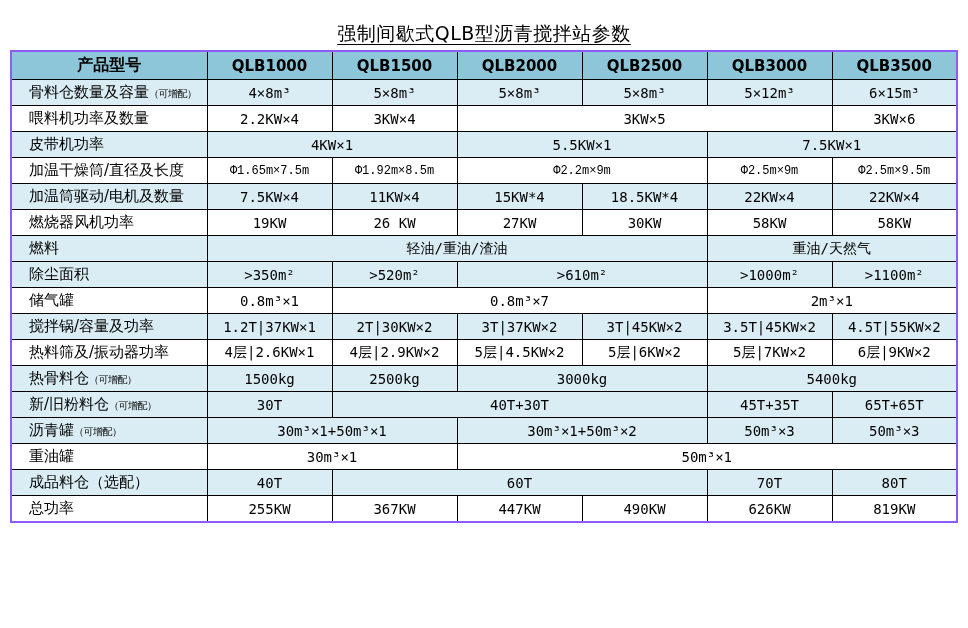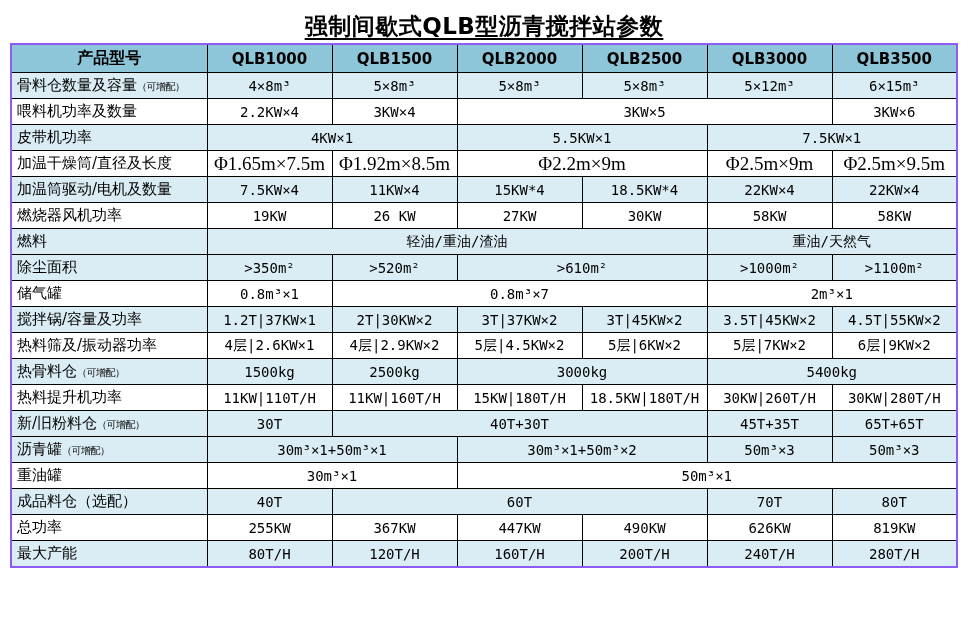--- a/index.html
+++ b/index.html
@@ -1,19 +1,19 @@
 <!DOCTYPE html>
 <html><head>
 <meta charset="utf-8">
 <style>
   html,body{margin:0;padding:0;background:#fff;}
   body{width:968px;height:628px;font-family:"DejaVu Sans",sans-serif;color:#000;overflow:hidden;}
   .title{
-    text-align:center;font-weight:bold;font-size:23px;line-height:26px;
-    padding-top:13px;text-decoration:underline;text-underline-offset:4px;
+    text-align:center;font-weight:normal;font-size:19px;line-height:26px;
+    padding-top:20px;text-decoration:underline;text-underline-offset:4px;
     font-family:"DejaVu Sans",sans-serif;letter-spacing:0.5px;
   }
   table.spec{
     border-collapse:collapse;table-layout:fixed;
     width:948px;margin:4px auto 0 auto;
     border:2px solid #8b5cf6;
   }
   table.spec col.lblcol{width:196px;}
   table.spec th,table.spec td{
     border:1px solid #000;height:25px;padding:0 2px;
@@ -21,25 +21,25 @@
     white-space:nowrap;overflow:hidden;
     font-size:14px;font-family:"DejaVu Sans Mono","DejaVu Sans",monospace;
     background:#fff;
   }
   table.spec thead th{
     background:#8DC6D9;font-weight:bold;height:27px;
     font-size:15px;font-family:"DejaVu Sans",sans-serif;
   }
   table.spec thead th.lbl{font-size:16px;}
   table.spec td.lbl{
-    text-align:left;padding-left:5px;font-size:15px;
+    text-align:left;padding-left:17px;font-size:15px;
     font-family:"DejaVu Sans",sans-serif;
   }
   table.spec tr.shade td{background:#DBEDF4;}
-  table.spec tr.sans td:not(.lbl){font-family:Liberation Serif, serif;font-size:19px;}
+  table.spec tr.sans td:not(.lbl){font-family:Liberation Mono, monospace;font-size:12px;}
   span.note{font-size:10px;letter-spacing:-0.5px;}
 </style>
 </head>
 <body>
 
 <div class="title">强制间歇式QLB型沥青搅拌站参数</div>
 
 <table class="spec">
   <colgroup>
     <col class="lblcol">
@@ -147,29 +147,20 @@
         <td>5层|7KW×2</td>
         <td>6层|9KW×2</td>
       </tr>
       <tr class="shade">
         <td class="lbl">热骨料仓<span class="note">（可增配）</span></td>
         <td>1500kg</td>
         <td>2500kg</td>
         <td colspan="2">3000kg</td>
         <td colspan="2">5400kg</td>
       </tr>
-      <tr>
-        <td class="lbl">热料提升机功率</td>
-        <td>11KW|110T/H</td>
-        <td>11KW|160T/H</td>
-        <td>15KW|180T/H</td>
-        <td>18.5KW|180T/H</td>
-        <td>30KW|260T/H</td>
-        <td>30KW|280T/H</td>
-      </tr>
       <tr class="shade">
         <td class="lbl">新/旧粉料仓<span class="note">（可增配）</span></td>
         <td>30T</td>
         <td colspan="3">40T+30T</td>
         <td>45T+35T</td>
         <td>65T+65T</td>
       </tr>
       <tr class="shade">
         <td class="lbl">沥青罐<span class="note">（可增配）</span></td>
         <td colspan="2">30m³×1+50m³×1</td>
@@ -191,23 +182,14 @@
       </tr>
       <tr>
         <td class="lbl">总功率</td>
         <td>255KW</td>
         <td>367KW</td>
         <td>447KW</td>
         <td>490KW</td>
         <td>626KW</td>
         <td>819KW</td>
       </tr>
-      <tr class="shade">
-        <td class="lbl">最大产能</td>
-        <td>80T/H</td>
-        <td>120T/H</td>
-        <td>160T/H</td>
-        <td>200T/H</td>
-        <td>240T/H</td>
-        <td>280T/H</td>
-      </tr>
     </tbody>
 </table>
 
 </body></html>

